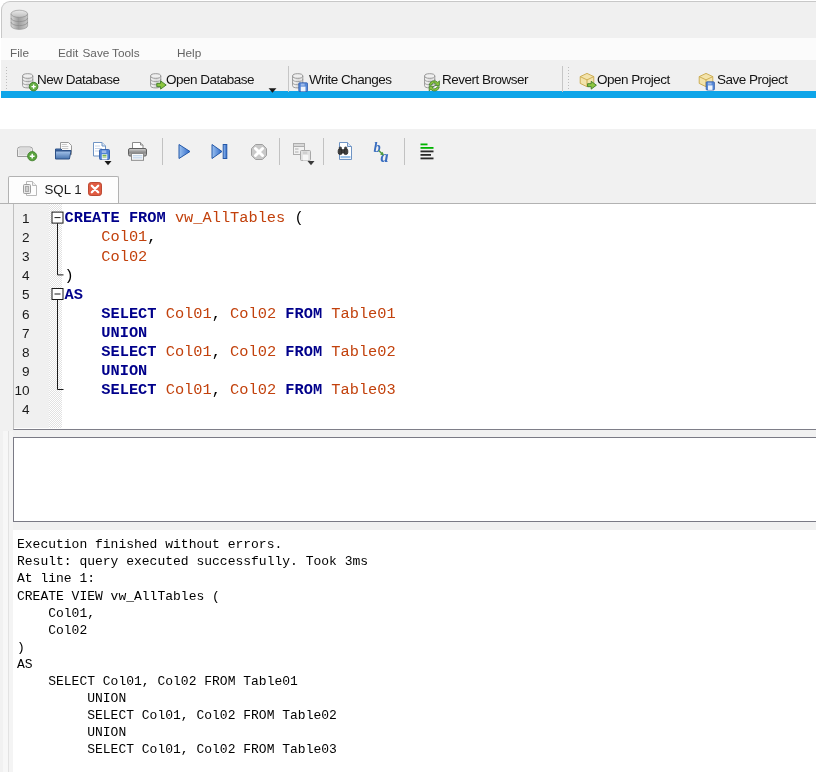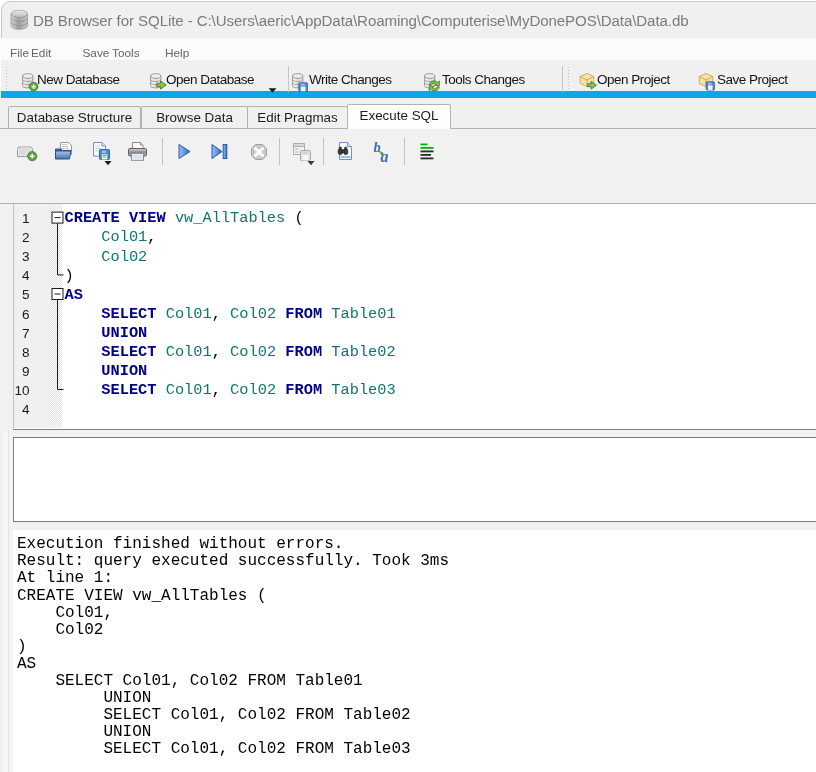--- a/index.html
+++ b/index.html
@@ -21,24 +21,24 @@
 #tabline { position:absolute; left:0; top:30px; width:816px; height:1px; background:#b2b2b2; }
 #pane { left:0px; top:131px; width:816px; height:641px; background:#f1f1f1; }
 #sqltab { position:absolute; left:8px; top:45px; width:111px; height:28px; background:#fdfdfd; border:1px solid #b2b2b2; border-bottom:none; border-top-left-radius:2px; border-top-right-radius:2px; }
 #sqltabline { position:absolute; left:0; top:72px; width:816px; height:1px; background:#b2b2b2; }
 #editor { position:absolute; left:13px; top:73px; width:803px; height:226px; background:#fff; border-left:1px solid #c0c0c0; border-bottom:1.5px solid #7e7e88; }
 #gutter { position:absolute; left:0; top:0; width:35px; height:224px; background:#f0f0f0; }
 #foldmargin { position:absolute; left:35px; top:0; width:13px; height:224px; background:repeating-conic-gradient(#ffffff 0 25%, #e2e2e2 0 50%); background-size:2px 2px; }
 .lnum { position:absolute; left:0; width:15.5px; text-align:right; font-size:13.6px; color:#1a1a1a; }
 #code { position:absolute; left:50.5px; top:5.4px; font-family:"Liberation Mono",monospace; font-size:15.33px; line-height:19.1px; white-space:pre; color:#000; }
 .kw { color:#00008b; font-weight:bold; }
-.id { color:#0f766e; }
+.id { color:#c2410c; }
 #panel2 { position:absolute; left:13px; top:306px; width:803px; height:85px; background:#fff; border:1.5px solid #7a7a85; border-right:none; }
 #results { position:absolute; left:13px; top:399px; width:803px; height:242px; background:#fff; }
-#restext { position:absolute; left:4px; top:6.3px; font-family:"Liberation Mono",monospace; font-size:16px; line-height:17.1px; white-space:pre; color:#000; }
+#restext { position:absolute; left:4px; top:6.3px; font-family:"Liberation Mono",monospace; font-size:13px; line-height:17.1px; white-space:pre; color:#000; }
 </style>
 </head>
 <body>
 <div id="win">
   <div id="titlebar" class="abs"></div>
   <svg class="abs" style="left:9px;top:9px" width="21" height="22" viewBox="0 0 21 22">
     <defs>
       <linearGradient id="tcy" x1="0" y1="0" x2="1" y2="0">
           <stop offset="0" stop-color="#d8d8d8"></stop>
           <stop offset="0.45" stop-color="#9e9e9e"></stop>
@@ -46,27 +46,26 @@
         </linearGradient>
       <linearGradient id="tcap" x1="0" y1="0" x2="0" y2="1">
           <stop offset="0" stop-color="#e9e9e9"></stop>
           <stop offset="1" stop-color="#bdbdbd"></stop>
         </linearGradient>
     </defs>
     <path d="M2 4.8 v12 a8.3 3.6 0 0 0 16.6 0 V4.8" fill="url(#tcy)" stroke="#8a8a8a" stroke-width="0.6"></path>
     <ellipse cx="10.3" cy="4.8" rx="8.3" ry="3.6" fill="url(#tcap)" stroke="#8a8a8a" stroke-width="0.6"></ellipse>
     <path d="M2 9 a8.3 3.6 0 0 0 16.6 0 M2 13 a8.3 3.6 0 0 0 16.6 0" fill="none" stroke="#8a8a8a" stroke-width="0.7"></path>
   </svg>
-  <div id="titletext" class="abs">DB Browser for SQLite - C:\Users\aeric\AppData\Roaming\Computerise\MyDonePOS\Data\Data.db</div>
   <div id="menubar" class="abs">
     <span class="menuitem" style="left:9px">File</span>
-    <span class="menuitem" style="left:30px">Edit</span>
+    <span class="menuitem" style="left:57px">Edit</span>
     <span class="menuitem" style="left:81.5px">Save</span>
     <span class="menuitem" style="left:111px">Tools</span>
-    <span class="menuitem" style="left:164px">Help</span>
+    <span class="menuitem" style="left:176px">Help</span>
   </div>
   <div id="toolbar1" class="abs">
     <div class="grip" style="left:4px"></div>
     <svg class="abs" style="left:20px;top:11.5px" width="18" height="20" viewBox="0 0 18 20">
       <defs>
           <linearGradient id="cy1" x1="0" y1="0" x2="1" y2="0">
             <stop offset="0" stop-color="#fdfdfd"></stop>
             <stop offset="0.55" stop-color="#d9d9d9"></stop>
             <stop offset="1" stop-color="#f0f0f0"></stop>
           </linearGradient>
@@ -109,33 +108,26 @@
       <rect x="8.2" y="9.8" width="8.2" height="8.2" rx="0.8" fill="#5588d8" stroke="#2f5ba8" stroke-width="0.8"></rect>
       <rect x="10" y="13.4" width="4.5" height="4.5" fill="#eef3fb"></rect>
       <rect x="10" y="10.6" width="3.6" height="2" fill="#9db9e8"></rect>
     </svg>
     <svg class="abs" style="left:266px;top:27px" width="11" height="7" viewBox="0 0 14 8">
         <path d="M2 1 h10 l-5 6 z" fill="#1a1a1a"></path>
       </svg>
     <span class="tbtext" style="left:36px">New Database</span>
     <span class="tbtext" style="left:165px">Open Database</span>
     <span class="tbtext" style="left:308px">Write Changes</span>
-    <span class="tbtext" style="left:441px">Tools Changes</span>
+    <span class="tbtext" style="left:441px">Revert Browser</span>
     <div class="vsep" style="left:287px"></div>
     <div class="vsep" style="left:561px"></div>
     <div class="grip" style="left:566px"></div>
     <span class="tbtext" style="left:596px">Open Project</span>
     <span class="tbtext" style="left:716px">Save Project</span>
-  </div>
-  <div id="tabbar" class="abs">
-    <div class="tab" style="left:8px; width:133px;">Database Structure</div>
-    <div class="tab" style="left:141px; width:107px;">Browse Data</div>
-    <div class="tab" style="left:247px; width:101px;">Edit Pragmas</div>
-    <div class="tab" id="tabactive" style="left:347px; width:104px;">Execute SQL</div>
-    <div id="tabline"></div>
   </div>
   <div class="abs" style="left:0;top:129px;width:816px;height:2px;background:#f1f1f1"></div>
   <div id="pane" class="abs">
     <div class="abs" style="left:3px;top:300px;width:5px;height:341px;background:#f7f7f7"></div>
     <div class="abs" style="left:8px;top:300px;width:1px;height:341px;background:#e2e2e2"></div>
     <div class="abs" style="left:9px;top:300px;width:4px;height:341px;background:#f4f4f4"></div>
     <div class="vsep2" style="left:162px"></div>
     <div class="vsep2" style="left:279px"></div>
     <div class="vsep2" style="left:323px"></div>
     <div class="vsep2" style="left:404px"></div>
@@ -229,20 +221,33 @@
       <path d="M6.8 10.5 l4 4" stroke="#4f9b3f" stroke-width="1.5" fill="none"></path>
       <path d="M11.9 15.6 l-1.2-3.9 -2.7 2.7 z" fill="#4f9b3f"></path>
     </svg>
     <svg class="abs" style="left:417px;top:11px" width="18" height="19" viewBox="0 0 18 19">
       <rect x="3.5" y="1.5" width="7" height="1.8" fill="#00b400"></rect>
       <rect x="3.5" y="5" width="13" height="1.8" fill="#00b400"></rect>
       <rect x="3.5" y="8.5" width="13" height="1.8" fill="#2a2a2a"></rect>
       <rect x="3.5" y="12" width="10.5" height="1.8" fill="#2a2a2a"></rect>
       <rect x="3.5" y="15.5" width="13" height="1.8" fill="#2a2a2a"></rect>
     </svg>
+    <div id="sqltab">
+      <svg width="15" height="17" style="position:absolute;left:14px;top:3px" viewBox="0 0 15 17">
+        <path d="M3.5 1.5 h6 l4 4 v10 h-10 z" fill="#fdfdfd" stroke="#b9b9b9"></path>
+        <path d="M9.5 1.5 v4 h4" fill="#eee" stroke="#b9b9b9"></path>
+        <rect x="0.5" y="4.5" width="7" height="9" rx="1" fill="#e8e8e8" stroke="#9d9d9d"></rect>
+        <rect x="2.5" y="6.5" width="3" height="5" fill="#cfcfcf" stroke="#aaa"></rect>
+      </svg>
+      <span style="position:absolute;left:35.5px;top:5px;font-size:13.3px;color:#1b1b1b;">SQL 1</span>
+      <svg width="14" height="14" style="position:absolute;left:78.5px;top:5px" viewBox="0 0 14 14">
+        <rect x="0.5" y="0.5" width="13" height="13" rx="2.6" fill="#e05b42" stroke="#bc4a33"></rect>
+        <path d="M3.8 3.8 L10.2 10.2 M10.2 3.8 L3.8 10.2" stroke="#fff" stroke-width="2.3" stroke-linecap="round"></path>
+      </svg>
+    </div>
     <div id="sqltabline"></div>
     <div id="editor">
       <div id="gutter"></div>
       <div id="foldmargin"></div>
       <div id="lnums">
           <div class="lnum" style="top:5.00px;line-height:19.1px">1</div>
           <div class="lnum" style="top:24.10px;line-height:19.1px">2</div>
           <div class="lnum" style="top:43.20px;line-height:19.1px">3</div>
           <div class="lnum" style="top:62.30px;line-height:19.1px">4</div>
           <div class="lnum" style="top:81.40px;line-height:19.1px">5</div>
@@ -256,21 +261,21 @@
       <svg id="foldsvg" width="60" height="356" style="position:absolute;left:0;top:0" viewBox="0 0 60 356">
           <rect x="38.0" y="8.1" width="11" height="11" fill="#fff" stroke="#1a1a1a" stroke-width="1"></rect>
           <line x1="40.5" y1="13.6" x2="46.5" y2="13.6" stroke="#1a1a1a" stroke-width="1"></line>
           <line x1="43.5" y1="19.3" x2="43.5" y2="70.9" stroke="#1a1a1a" stroke-width="1"></line>
           <line x1="43.5" y1="70.9" x2="49.5" y2="70.9" stroke="#1a1a1a" stroke-width="1"></line>
           <rect x="38.0" y="84.5" width="11" height="11" fill="#fff" stroke="#1a1a1a" stroke-width="1"></rect>
           <line x1="40.5" y1="90.0" x2="46.5" y2="90.0" stroke="#1a1a1a" stroke-width="1"></line>
           <line x1="43.5" y1="95.7" x2="43.5" y2="185.5" stroke="#1a1a1a" stroke-width="1"></line>
           <line x1="43.5" y1="185.5" x2="49.5" y2="185.5" stroke="#1a1a1a" stroke-width="1"></line>
         </svg>
-      <div id="code"><span class="kw">CREATE VIEW</span> <span class="id">vw_AllTables</span> (
+      <div id="code"><span class="kw">CREATE FROM</span> <span class="id">vw_AllTables</span> (
     <span class="id">Col01</span>,
     <span class="id">Col02</span>
 )
 <span class="kw">AS</span>
     <span class="kw">SELECT</span> <span class="id">Col01</span>, <span class="id">Col02</span> <span class="kw">FROM</span> <span class="id">Table01</span>
     <span class="kw">UNION</span>
     <span class="kw">SELECT</span> <span class="id">Col01</span>, <span class="id">Col02</span> <span class="kw">FROM</span> <span class="id">Table02</span>
     <span class="kw">UNION</span>
     <span class="kw">SELECT</span> <span class="id">Col01</span>, <span class="id">Col02</span> <span class="kw">FROM</span> <span class="id">Table03</span>
 </div>

